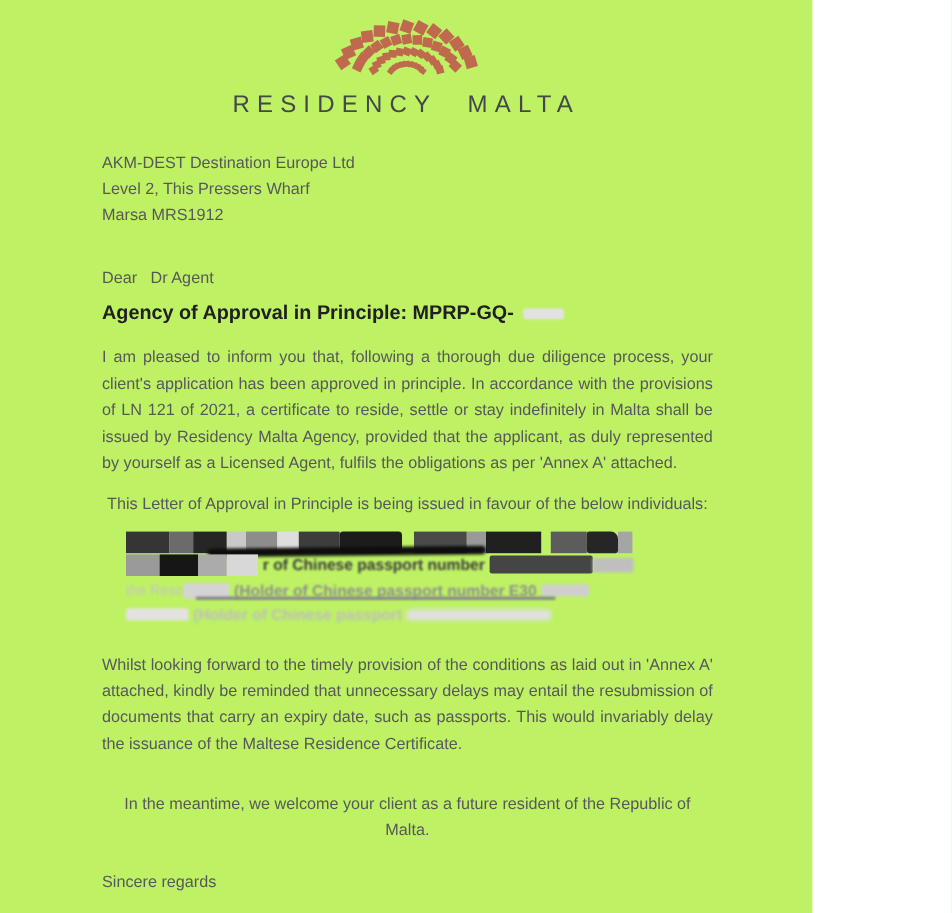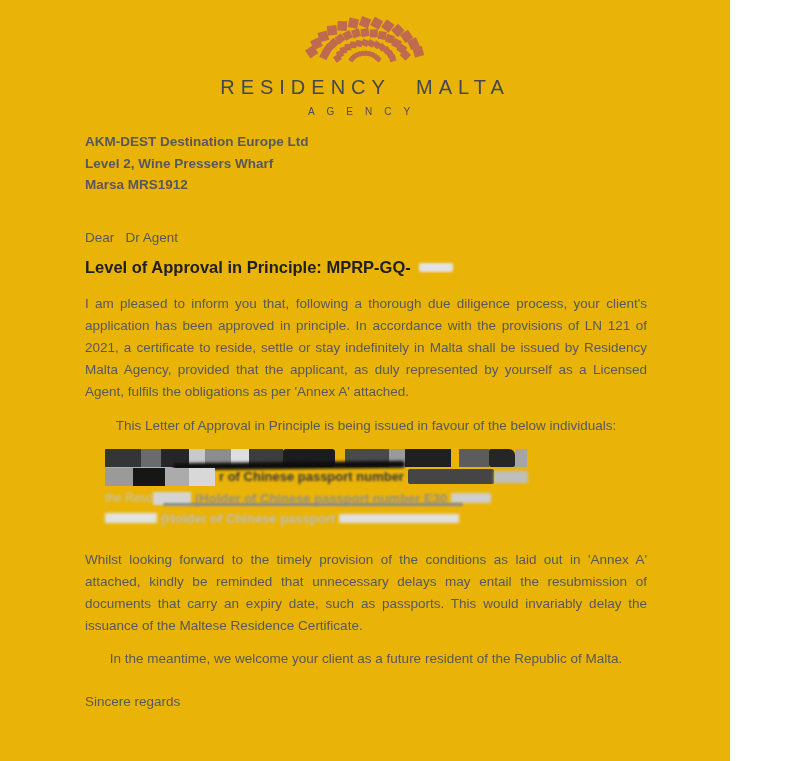--- a/index.html
+++ b/index.html
@@ -1,51 +1,51 @@
 <!DOCTYPE html>
 <html><head>
 <meta charset="utf-8">
 <style>
   * { margin:0; padding:0; box-sizing:border-box; }
   html,body { background:#ffffff; }
   .page {
-    width:730px; height:761px; position:relative; overflow:hidden;
-    background:#eab308;
+    width:677px; height:761px; position:relative; overflow:hidden;
+    background:#bef264;
     font-family:"Liberation Sans", sans-serif;
     color:#58585B;
   }
   
   .letterhead { text-align:center; padding-top:12px; }
   .logo-fan { display:block; margin:0 auto; }
   .brand-name {
     margin-top:8px; font-size:20px; font-weight:400;
     letter-spacing:6px; word-spacing:14px; color:#44474C;
   }
   .brand-sub {
     margin-top:7px; font-size:10px; font-weight:400;
     letter-spacing:12px; color:#4A4D52;
   }
   
   .content { padding:0 83px 0 85px; font-size:13.5px; }
   .date-line { margin-top:10px; }
-  .recipient-block { margin-top:14px; line-height:21.5px;font-weight:bold; }
+  .recipient-block { margin-top:26px; line-height:21.5px; }
   .salutation { margin-top:34px; white-space:pre-wrap; }
   .subject-line {
     margin-top:13px; font-size:16.5px; font-weight:700;
     color:#202023; display:flex; align-items:center;
   }
   .subject-redact {
     display:inline-block; width:34px; height:9px; margin-left:8px;
     background:#e2e2e2; filter:blur(1px); border-radius:2px;
   }
   .para { margin-top:16px; line-height:22px; text-align:justify; }
   .para-left { text-align:center; }
   .p2 { margin-top:12px; }
   .p3 { margin-top:16px; }
-  .p4 { margin-top:11px; }
+  .p4 { margin-top:28px; }
   .closing-line { margin-top:24px; }
   
   .redaction {
     position:relative; margin:10px 0 0 20px;
     width:445px; height:86px;
   }
   .red-row { position:absolute; left:0; display:flex; filter:blur(0.4px); }
   .red-row .b { height:100%; flex:none; }
   .row-a { top:2px; height:18px; width:402px; }
   .row-b { top:21px; height:18px; width:445px; align-items:center; }
@@ -117,36 +117,35 @@
         <rect x="111.85" y="19.59" width="9.60" height="9.60" fill="#BF6A4F" transform="rotate(56 116.65 24.39)"></rect>
         <rect x="85.88" y="44.75" width="4.80" height="4.80" fill="#BF6A4F" transform="rotate(35 88.28 47.15)"></rect>
         <rect x="96.84" y="38.77" width="6.40" height="6.40" fill="#BF6A4F" transform="rotate(65 100.04 41.97)"></rect>
         <rect x="107.79" y="32.80" width="8.00" height="8.00" fill="#BF6A4F" transform="rotate(35 111.79 36.80)"></rect>
         <rect x="118.74" y="26.82" width="9.60" height="9.60" fill="#BF6A4F" transform="rotate(65 123.54 31.62)"></rect>
         <rect x="99.30" y="42.99" width="6.40" height="6.40" fill="#BF6A4F" transform="rotate(74 102.50 46.19)"></rect>
         <rect x="111.40" y="38.99" width="8.00" height="8.00" fill="#BF6A4F" transform="rotate(44 115.40 42.99)"></rect>
         <rect x="123.51" y="34.99" width="9.60" height="9.60" fill="#BF6A4F" transform="rotate(74 128.31 39.79)"></rect>
       </svg>
     <div class="brand-name">RESIDENCY MALTA</div>
-    <div class="brand-sub">AGENCY</div>
   </div>
 
   <div class="content">
 
 
     <div class="recipient-block">
       <div>AKM-DEST Destination Europe Ltd</div>
-      <div>Level 2, Wine Pressers Wharf</div>
+      <div>Level 2, This Pressers Wharf</div>
       <div>Marsa MRS1912</div>
     </div>
 
     <div class="salutation">Dear   Dr Agent</div>
 
     <div class="subject-line">
-      <span>Level of Approval in Principle: MPRP-GQ-</span>
+      <span>Agency of Approval in Principle: MPRP-GQ-</span>
       <span class="subject-redact"></span>
     </div>
 
     <div class="para">I am pleased to inform you that, following a thorough due diligence process, your client's application has been approved in principle. In accordance with the provisions of LN 121 of 2021, a certificate to reside, settle or stay indefinitely in Malta shall be issued by Residency Malta Agency, provided that the applicant, as duly represented by yourself as a Licensed Agent, fulfils the obligations as per 'Annex A' attached.</div>
 
     <div class="para para-left p2">This Letter of Approval in Principle is being issued in favour of the below individuals:</div>
 
     <div class="redaction">
       <div class="red-row row-a">
         <span class="b" style="width:36px;background:#353535"></span>

